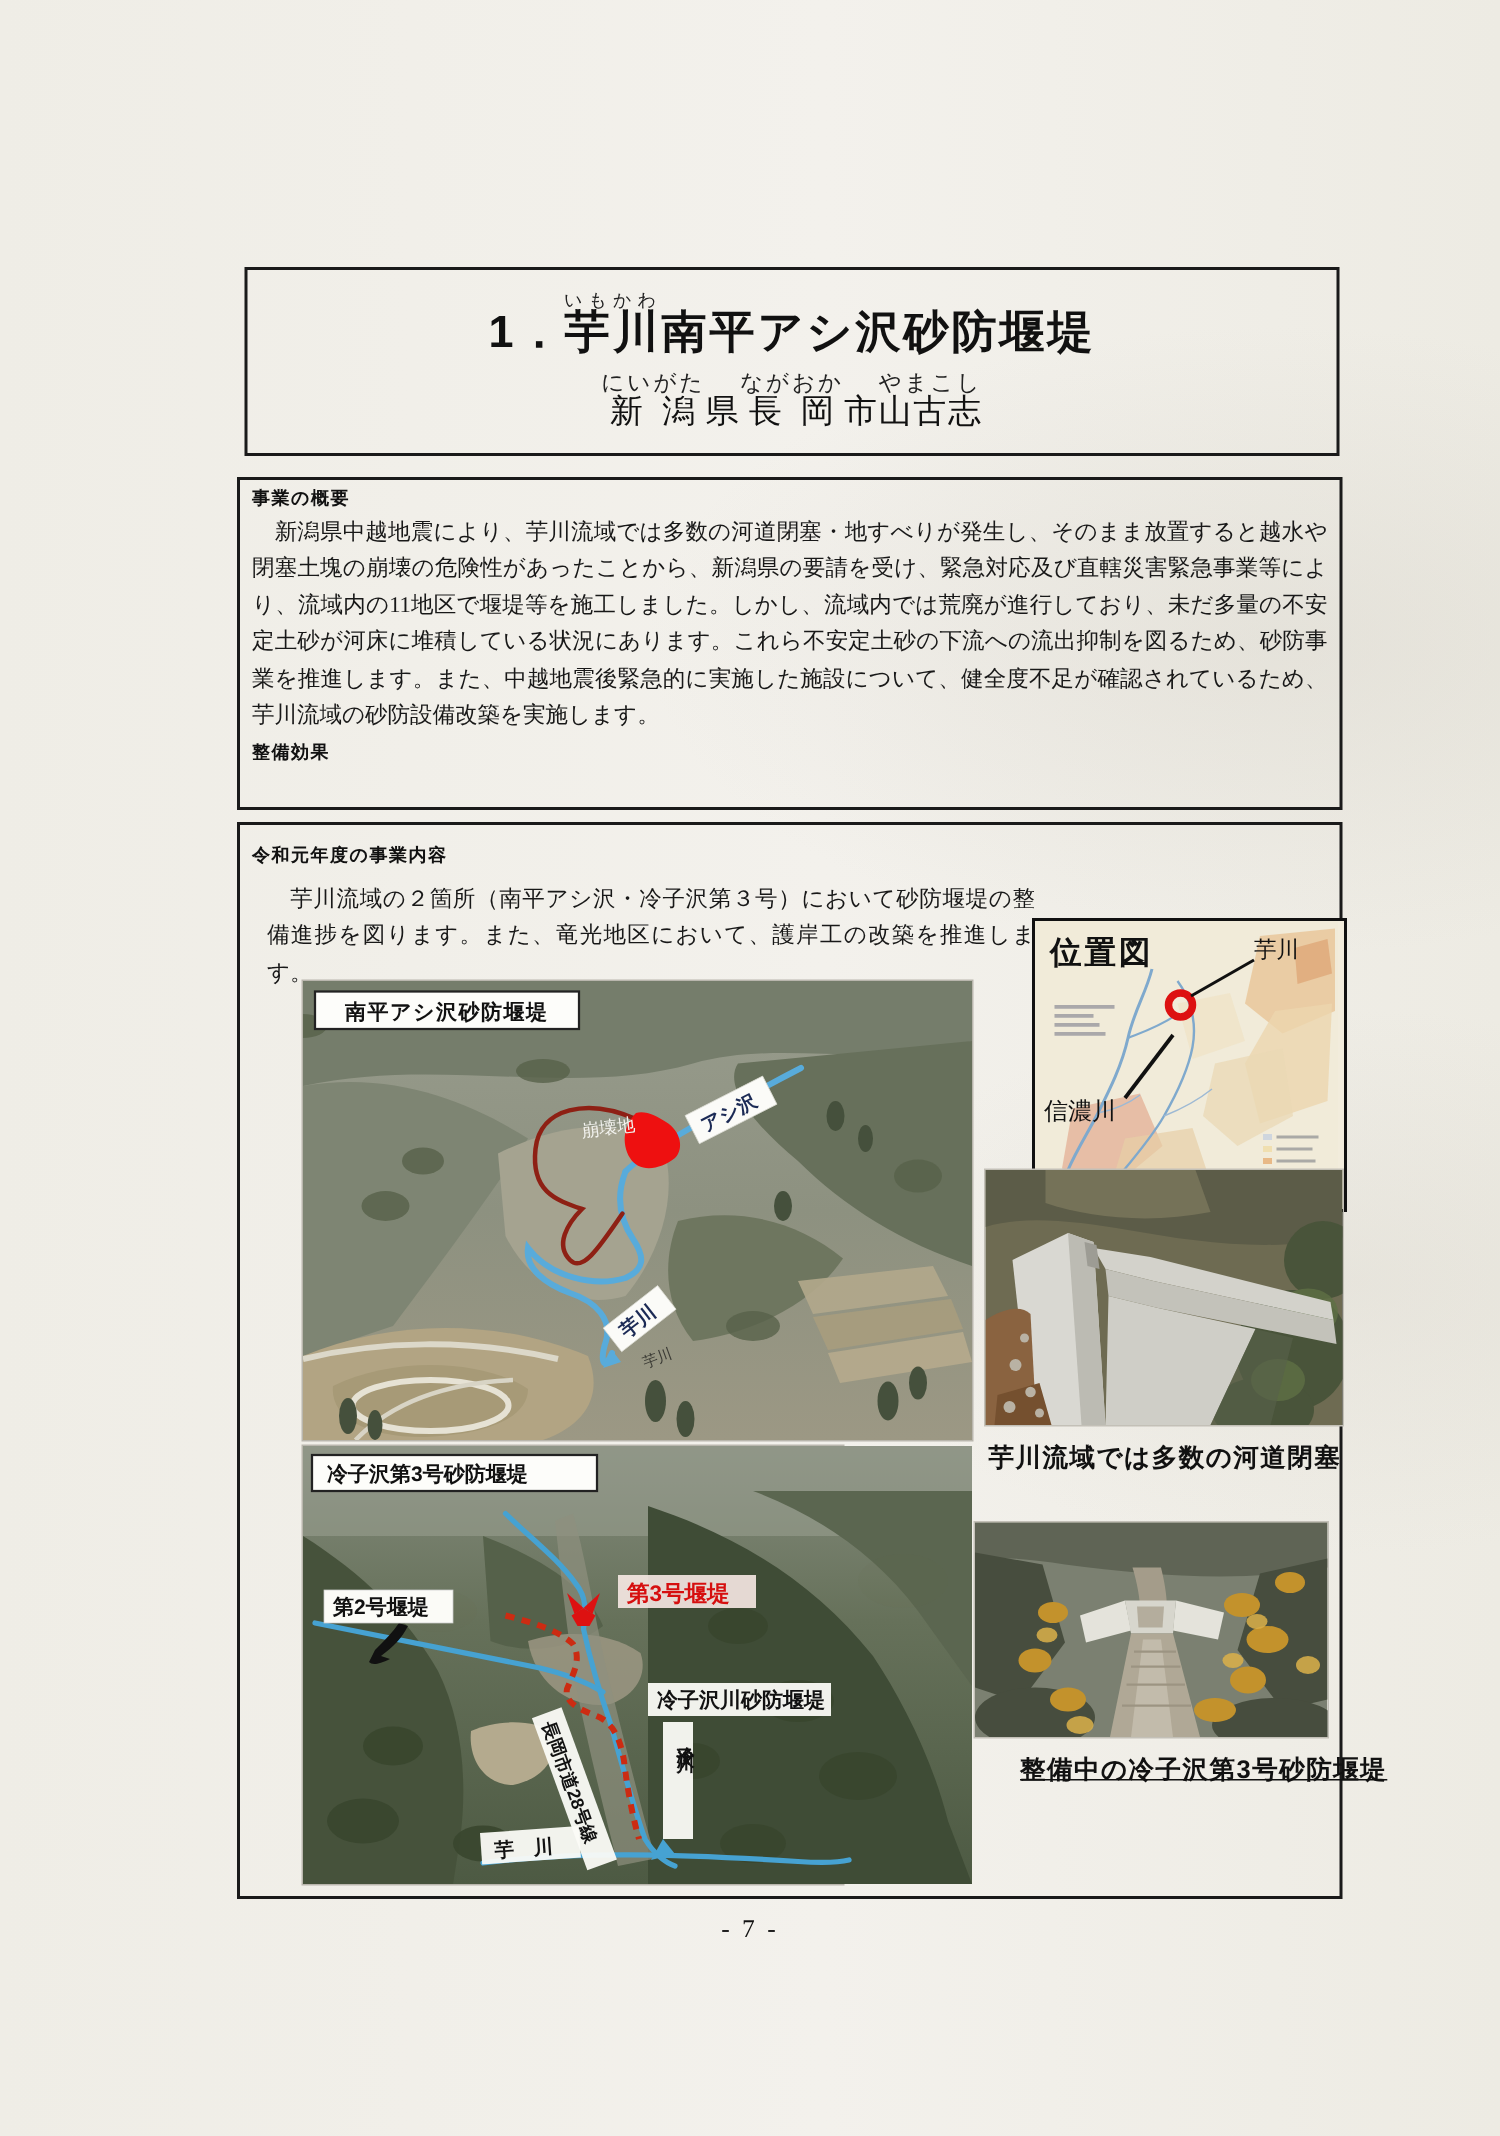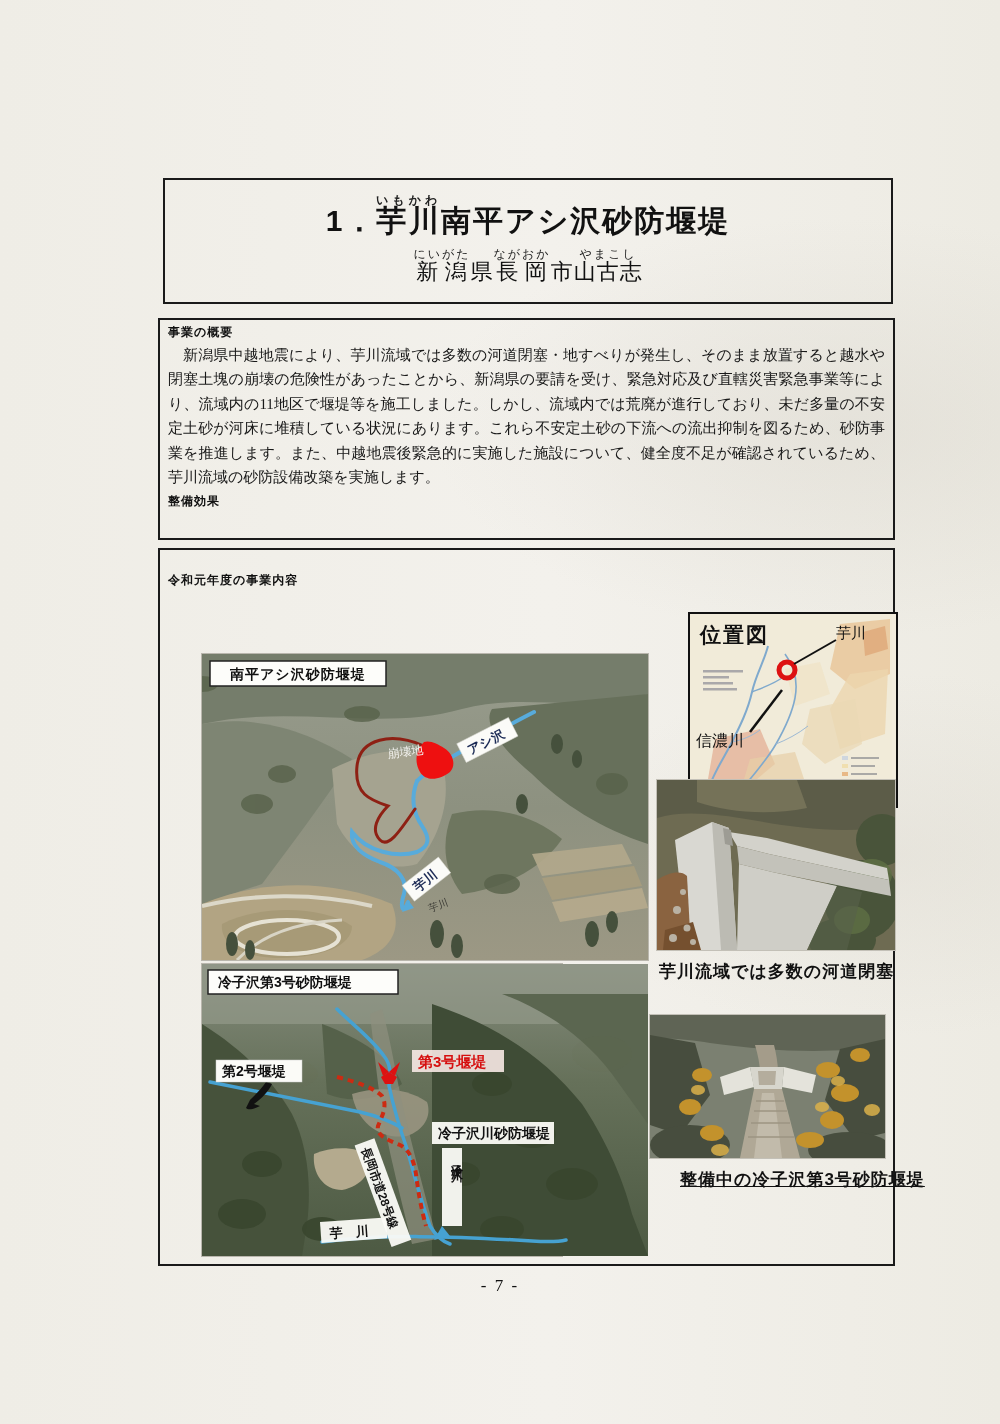--- a/index.html
+++ b/index.html
@@ -19,25 +19,25 @@
   }
   .box{position:absolute;border:2px solid #1a1a1a;background:transparent;}
 
   
   .title-box{left:163px;top:178px;width:726px;height:122px;text-align:center;}
   .main-title{
     margin-top:14px;
     font-family:"Liberation Sans", sans-serif;
     font-weight:bold;font-size:30px;color:#111;letter-spacing:2px;
   }
-  .main-title ruby rt{font-size:12px;font-weight:bold;letter-spacing:4px;color:#222;}
+  .main-title ruby rt{font-size:12px;font-weight:normal;letter-spacing:4px;color:#222;}
   .sub-title{
     margin-top:6px;font-size:22px;color:#111;letter-spacing:1px;
   }
-  .sub-title ruby rt{font-size:12px;color:#222;letter-spacing:2px;text-align:center;}
+  .sub-title ruby rt{font-size:15px;color:#222;letter-spacing:2px;}
 
   
   .overview-box{left:158px;top:318px;width:733px;height:218px;}
   .sec-heading{
     font-family:"Liberation Sans", sans-serif;font-weight:bold;
     font-size:12px;color:#111;margin:4px 0 2px 8px;letter-spacing:1px;
   }
   .body-text{
     font-size:15px;line-height:24.4px;color:#181818;
     margin:0 8px;text-align:justify;
@@ -85,21 +85,22 @@
     </div>
   </div>
 
   <div class="box overview-box">
     <div class="sec-heading">事業の概要</div>
     <p class="body-text">　新潟県中越地震により、芋川流域では多数の河道閉塞・地すべりが発生し、そのまま放置すると越水や閉塞土塊の崩壊の危険性があったことから、新潟県の要請を受け、緊急対応及び直轄災害緊急事業等により、流域内の11地区で堰堤等を施工しました。しかし、流域内では荒廃が進行しており、未だ多量の不安定土砂が河床に堆積している状況にあります。これら不安定土砂の下流への流出抑制を図るため、砂防事業を推進します。また、中越地震後緊急的に実施した施設について、健全度不足が確認されているため、芋川流域の砂防設備改築を実施します。</p>
     <div class="sec-heading">整備効果</div>
   </div>
 
   <div class="box fy-box">
-    <div class="sec-heading" style="margin-top:22px;">令和元年度の事業内容</div>
+    <div class="sec-heading" style="margin-top:12px;">令和元年度の事業内容</div>
+    <p class="body-text fy-para">　芋川流域の２箇所（南平アシ沢・冷子沢第３号）において砂防堰堤の整備進捗を図ります。また、竜光地区において、護岸工の改築を推進します。</p>
 
     <div class="map-wrap">
       <svg width="202" height="188" viewBox="0 0 202 188">
         <rect x="0" y="0" width="202" height="188" fill="#f1ebd9"></rect>
 
         <path d="M150,10 L200,5 L200,60 L165,75 L140,55 Z" fill="#e9c79a" opacity="0.85"></path>
         <path d="M160,60 L198,55 L195,120 L150,135 L140,95 Z" fill="#ecd6ae" opacity="0.8"></path>
         <path d="M173,18 L195,12 L198,35 L175,42 Z" fill="#dfa878" opacity="0.8"></path>
         <path d="M120,95 L165,85 L172,130 L135,150 L112,130 Z" fill="#ead8b4" opacity="0.75"></path>
         <path d="M25,125 L70,115 L85,150 L55,175 L18,165 Z" fill="#e2ab90" opacity="0.7"></path>

